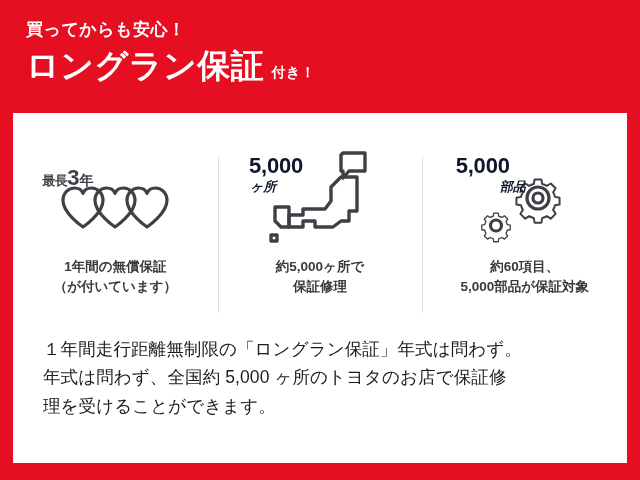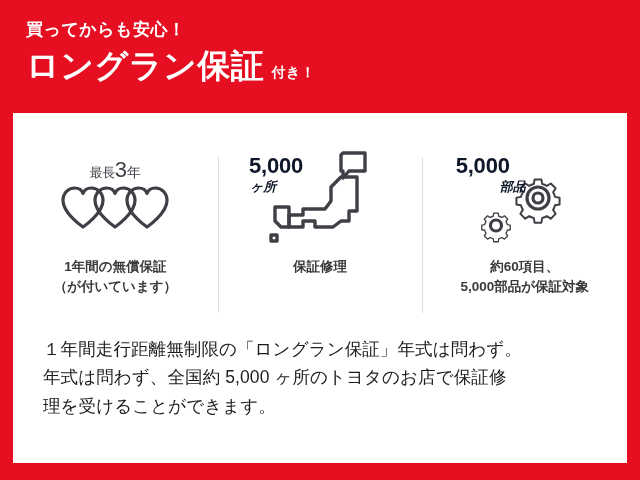--- a/index.html
+++ b/index.html
@@ -132,24 +132,23 @@
   .num-small {
     font-size: 13px;
     font-style: italic;
   }
 
   
   .lbl-c1 {
     position: absolute;
     left: 0;
     right: 0;
-    top: 14px;
-    text-align: center;
+    top: 22px;
     color: #3f3f46;
-    font-weight: normal;
+    font-weight: bold;
     line-height: 1;
     white-space: nowrap;
   }
   .lbl-c1 .tiny { font-size: 13px; letter-spacing: -0.5px; }
   .lbl-c1 .huge { font-size: 22px; }
   .lbl-c1 .mid  { font-size: 14px; }
 
   .hearts-wrap {
     position: absolute;
     left: 50%;
@@ -226,20 +225,21 @@
 
               <path d="M6 58 L20 58 L20 78 L12 78 L6 72 Z"></path>
 
               <path d="M2 86 L8 86 L8 92 L2 92 Z"></path>
             </svg>
           </div>
           <div class="num-label num-big c2-num">5,000</div>
           <div class="num-label num-small c2-unit">ヶ所</div>
         </div>
         <div class="feature-caption">
+          <div>約5,000ヶ所で</div>
           <div>保証修理</div>
         </div>
       </div>
 
       <div class="feature">
         <div class="feature-icon-block">
           <div class="c3-gears">
             <svg width="104" height="88" viewBox="0 0 104 88" fill="none" stroke="#3F3F46" stroke-width="3.2" stroke-linejoin="round" stroke-linecap="round">
 
               <g transform="translate(62,34)">

